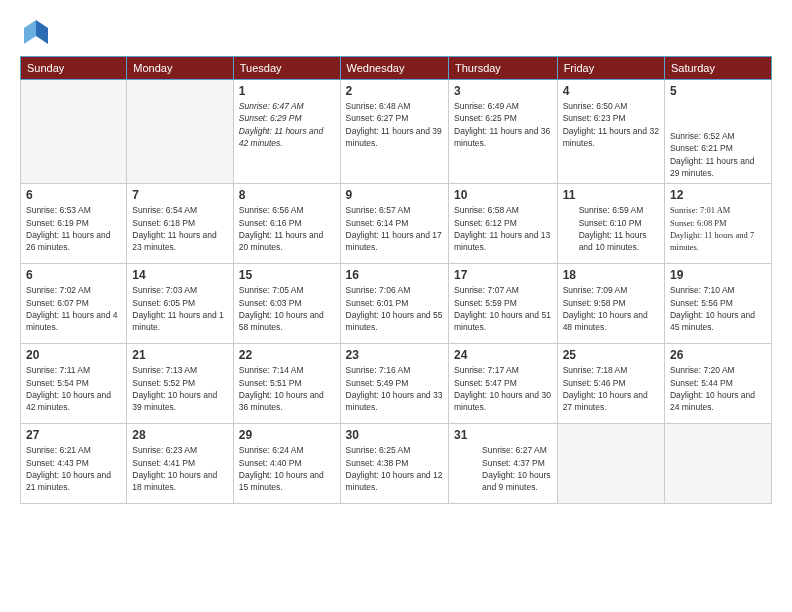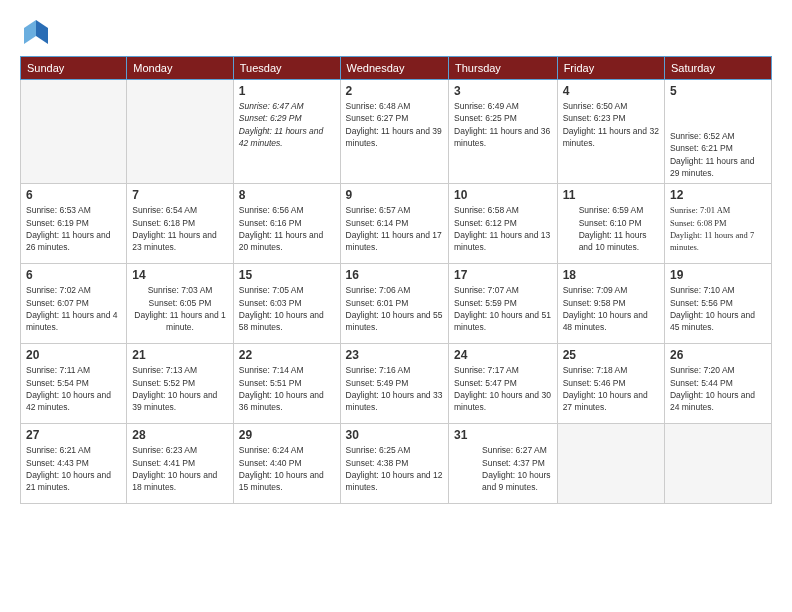--- a/index.html
+++ b/index.html
@@ -204,21 +204,21 @@
         </tr>
         <tr>
           <td>
             <span class="day-number">6</span>
             <div class="day-info" style="white-space: pre-line;">Sunrise: 7:02 AM
 Sunset: 6:07 PM
 Daylight: 11 hours and 4 minutes.</div>
           </td>
           <td>
             <span class="day-number">14</span>
-            <div class="day-info" style="white-space: pre-line; text-align: center;">Sunrise: 7:03 AM
+            <div class="day-info" style="white-space: pre-line;">Sunrise: 7:03 AM
 Sunset: 6:05 PM
 Daylight: 11 hours and 1 minute.</div>
           </td>
           <td>
             <span class="day-number">15</span>
             <div class="day-info" style="white-space: pre-line;">Sunrise: 7:05 AM
 Sunset: 6:03 PM
 Daylight: 10 hours and 58 minutes.</div>
           </td>
           <td>

